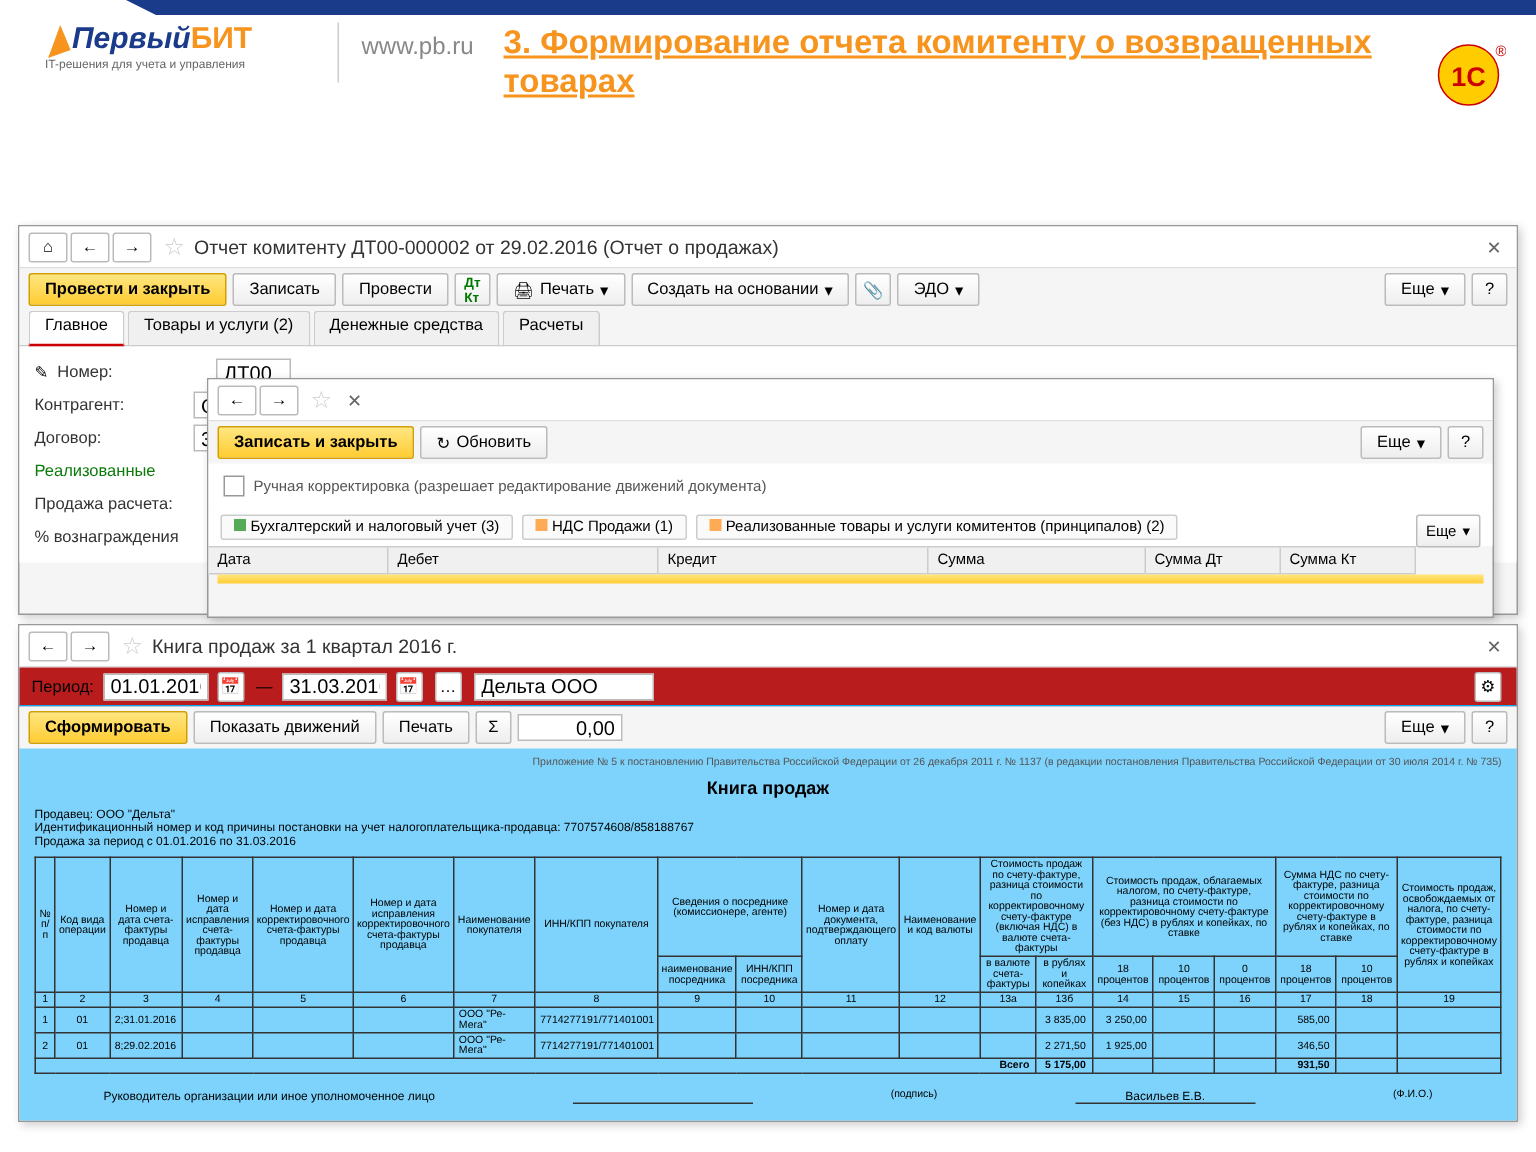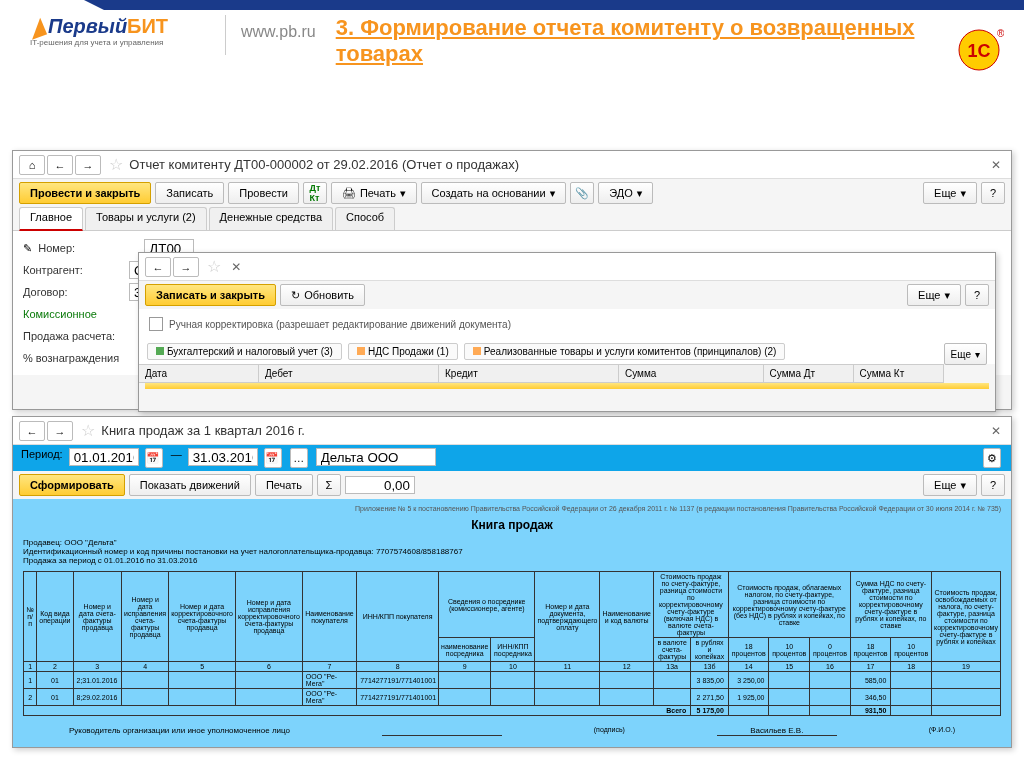--- a/index.html
+++ b/index.html
@@ -50,21 +50,21 @@
 
   .inner-tabs { padding: 4px 8px; background:#fff; }
   .inner-tab { display:inline-block; padding:2px 8px; border:1px solid #ccc; border-radius:2px; font-size:10px; margin-right:3px; background:#fafafa; }
   .inner-tab .sq { display:inline-block; width:8px; height:8px; margin-right:3px; }
   .sq.green { background:#5a5; } .sq.orange { background:#fa5; }
 
   .grid-head { display:flex; background:#f0f0f0; border-top:1px solid #ccc; border-bottom:1px solid #ccc; font-size:10px; }
   .grid-head .gh { padding:3px 6px; border-right:1px solid #ccc; }
   .grid-yellow { height:6px; background:linear-gradient(#ffe680,#ffcc33); margin: 0 6px; }
 
-  .period-bar { height:26px; display:flex; padding:3px 8px; gap:6px; background:#0ea5e9; border-bottom:7px solid #0ea5e9; font-size:11px; }
+  .period-bar { height:26px; display:flex; align-items:center; padding:3px 8px; gap:6px; background:#b91c1c; border-bottom:1px solid #0ea5e9; font-size:11px; }
   .period-bar .input { width:70px; }
 
   .report-area { background:#7dd3fc; padding: 6px 10px; font-size:9px; overflow:auto; height: calc(100% - 82px); }
   .report-title { text-align:center; font-weight:bold; font-size:12px; margin:6px 0; }
   .report-note { text-align:right; font-size:7px; color:#555; margin-bottom:4px; }
   .seller-info { font-size:8px; margin-bottom:6px; }
   
   table.big { border-collapse:collapse; width:100%; font-size:7px; }
   table.big th, table.big td { border:1px solid #333; padding:1px 2px; text-align:center; vertical-align:middle; }
   table.big th { font-weight:normal; }
@@ -115,38 +115,38 @@
     <div class="btn icon">📎</div>
     <div class="btn"><span>ЭДО</span> ▾</div>
     <div class="spacer"></div>
     <div class="btn"><span>Еще</span> ▾</div>
     <div class="btn icon">?</div>
   </div>
   <div class="tabs">
     <div class="tab active red-under">Главное</div>
     <div class="tab">Товары и услуги (2)</div>
     <div class="tab">Денежные средства</div>
-    <div class="tab">Способ</div>
+    <div class="tab">Расчеты</div>
   </div>
   <div class="form-rows">
     <div class="form-row">
         <span>✎</span>
         <label>Номер:</label>
         <input class="input" style="width: 50px;" value="ДТ00">
       </div>
     <div class="form-row">
         <label>Контрагент:</label>
         <input class="input" style="width: 50px;" value="ООО">
       </div>
     <div class="form-row">
         <label>Договор:</label>
         <input class="input" style="width: 50px;" value="333/К">
       </div>
     <div class="form-row">
-        <label class="green">Комиссионное</label>
+        <label class="green">Реализованные</label>
       </div>
     <div class="form-row">
         <label>Продажа расчета:</label>
       </div>
     <div class="form-row">
         <label>% вознаграждения</label>
       </div>
   </div>
 </div>
 

